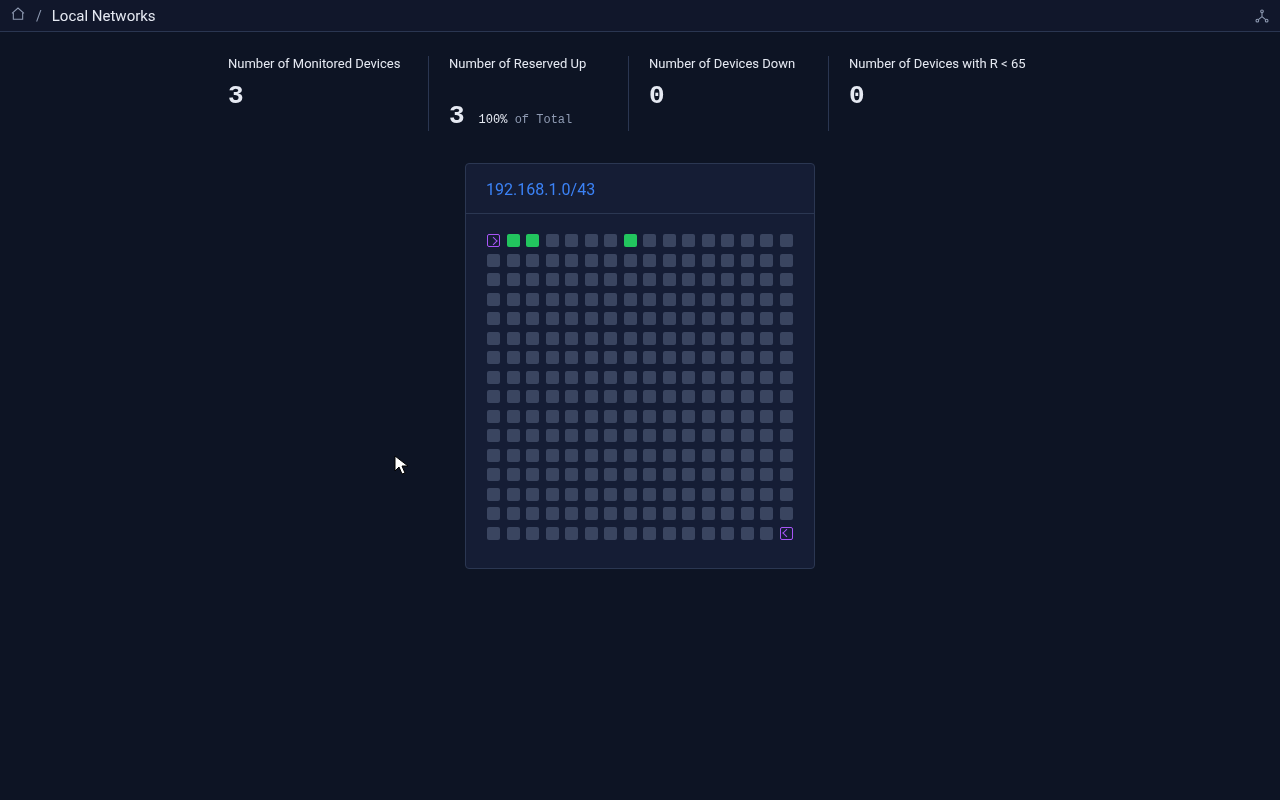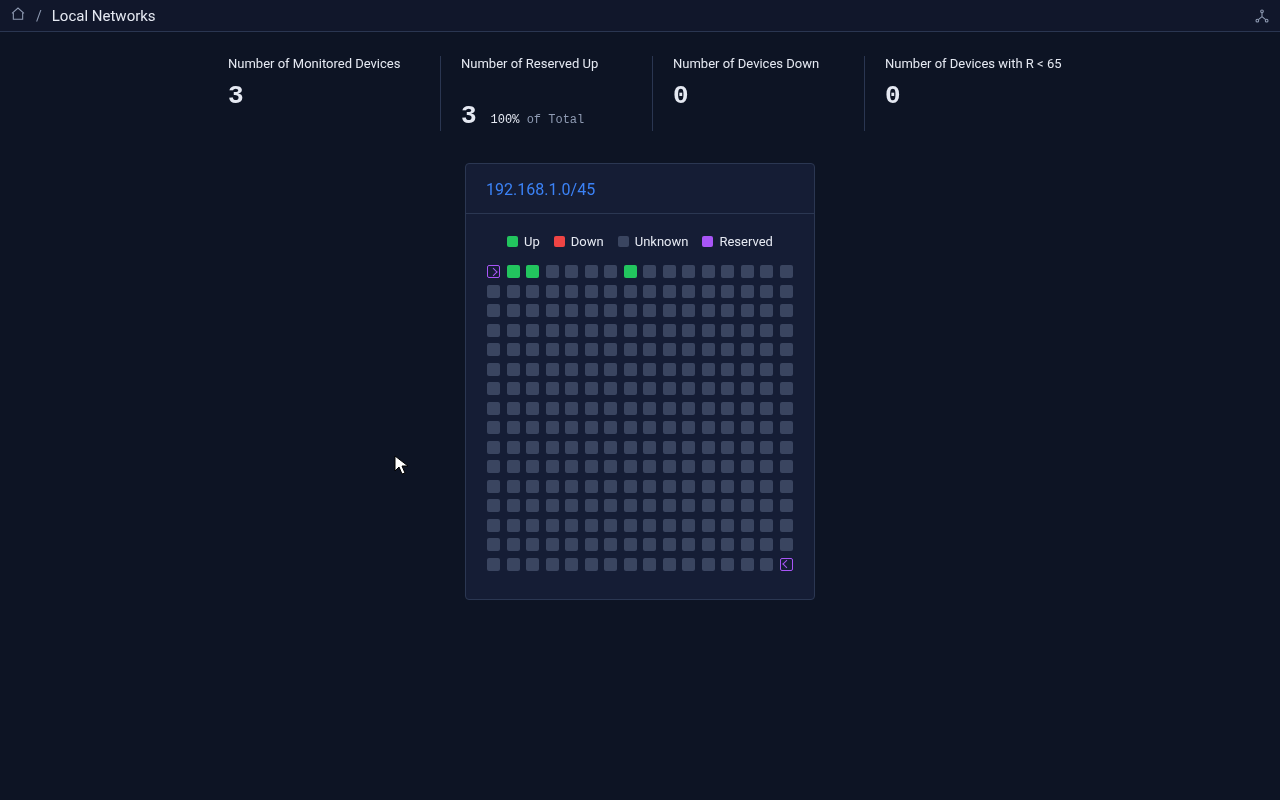--- a/index.html
+++ b/index.html
@@ -49,21 +49,21 @@
     color: var(--text);
     font-size: 15px;
   }
   .topbar .spacer { flex: 1; }
   .topbar .net-icon { display:flex; align-items:center; }
 
   
   .stats {
     display: flex;
     padding: 24px 0 24px 228px;
-    gap: 12px;
+    gap: 0;
   }
   .stat {
     padding: 0 20px;
     border-left: 1px solid var(--divider);
     min-width: 200px;
   }
   .stat:first-child { border-left: none; padding-left: 0; }
   .stat-label {
     font-size: 13px;
     color: var(--text);
@@ -225,41 +225,23 @@
     <div class="stat-label">Number of Devices with R &lt; 65</div>
     <div class="stat-value-row">
       <span class="stat-value">0</span>
     </div>
   </div>
 </div>
 
 <div class="panel-wrap">
   <div class="panel">
     <div class="panel-header">
-      <a class="panel-title" href="#">192.168.1.0/45</a>
+      <a class="panel-title" href="#">192.168.1.0/43</a>
     </div>
     <div class="panel-body">
-      <div class="legend">
-        <span class="legend-item">
-          <span class="swatch sw-up"></span>
-          <span>Up</span>
-        </span>
-        <span class="legend-item">
-          <span class="swatch sw-down"></span>
-          <span>Down</span>
-        </span>
-        <span class="legend-item">
-          <span class="swatch sw-unknown"></span>
-          <span>Unknown</span>
-        </span>
-        <span class="legend-item">
-          <span class="swatch sw-reserved"></span>
-          <span>Reserved</span>
-        </span>
-      </div>
       <div class="grid" id="ip-grid">
           <div class="cell reserved first"></div>
           <div class="cell up"></div>
           <div class="cell up"></div>
           <div class="cell unknown"></div>
           <div class="cell unknown"></div>
           <div class="cell unknown"></div>
           <div class="cell unknown"></div>
           <div class="cell up"></div>
           <div class="cell unknown"></div>

